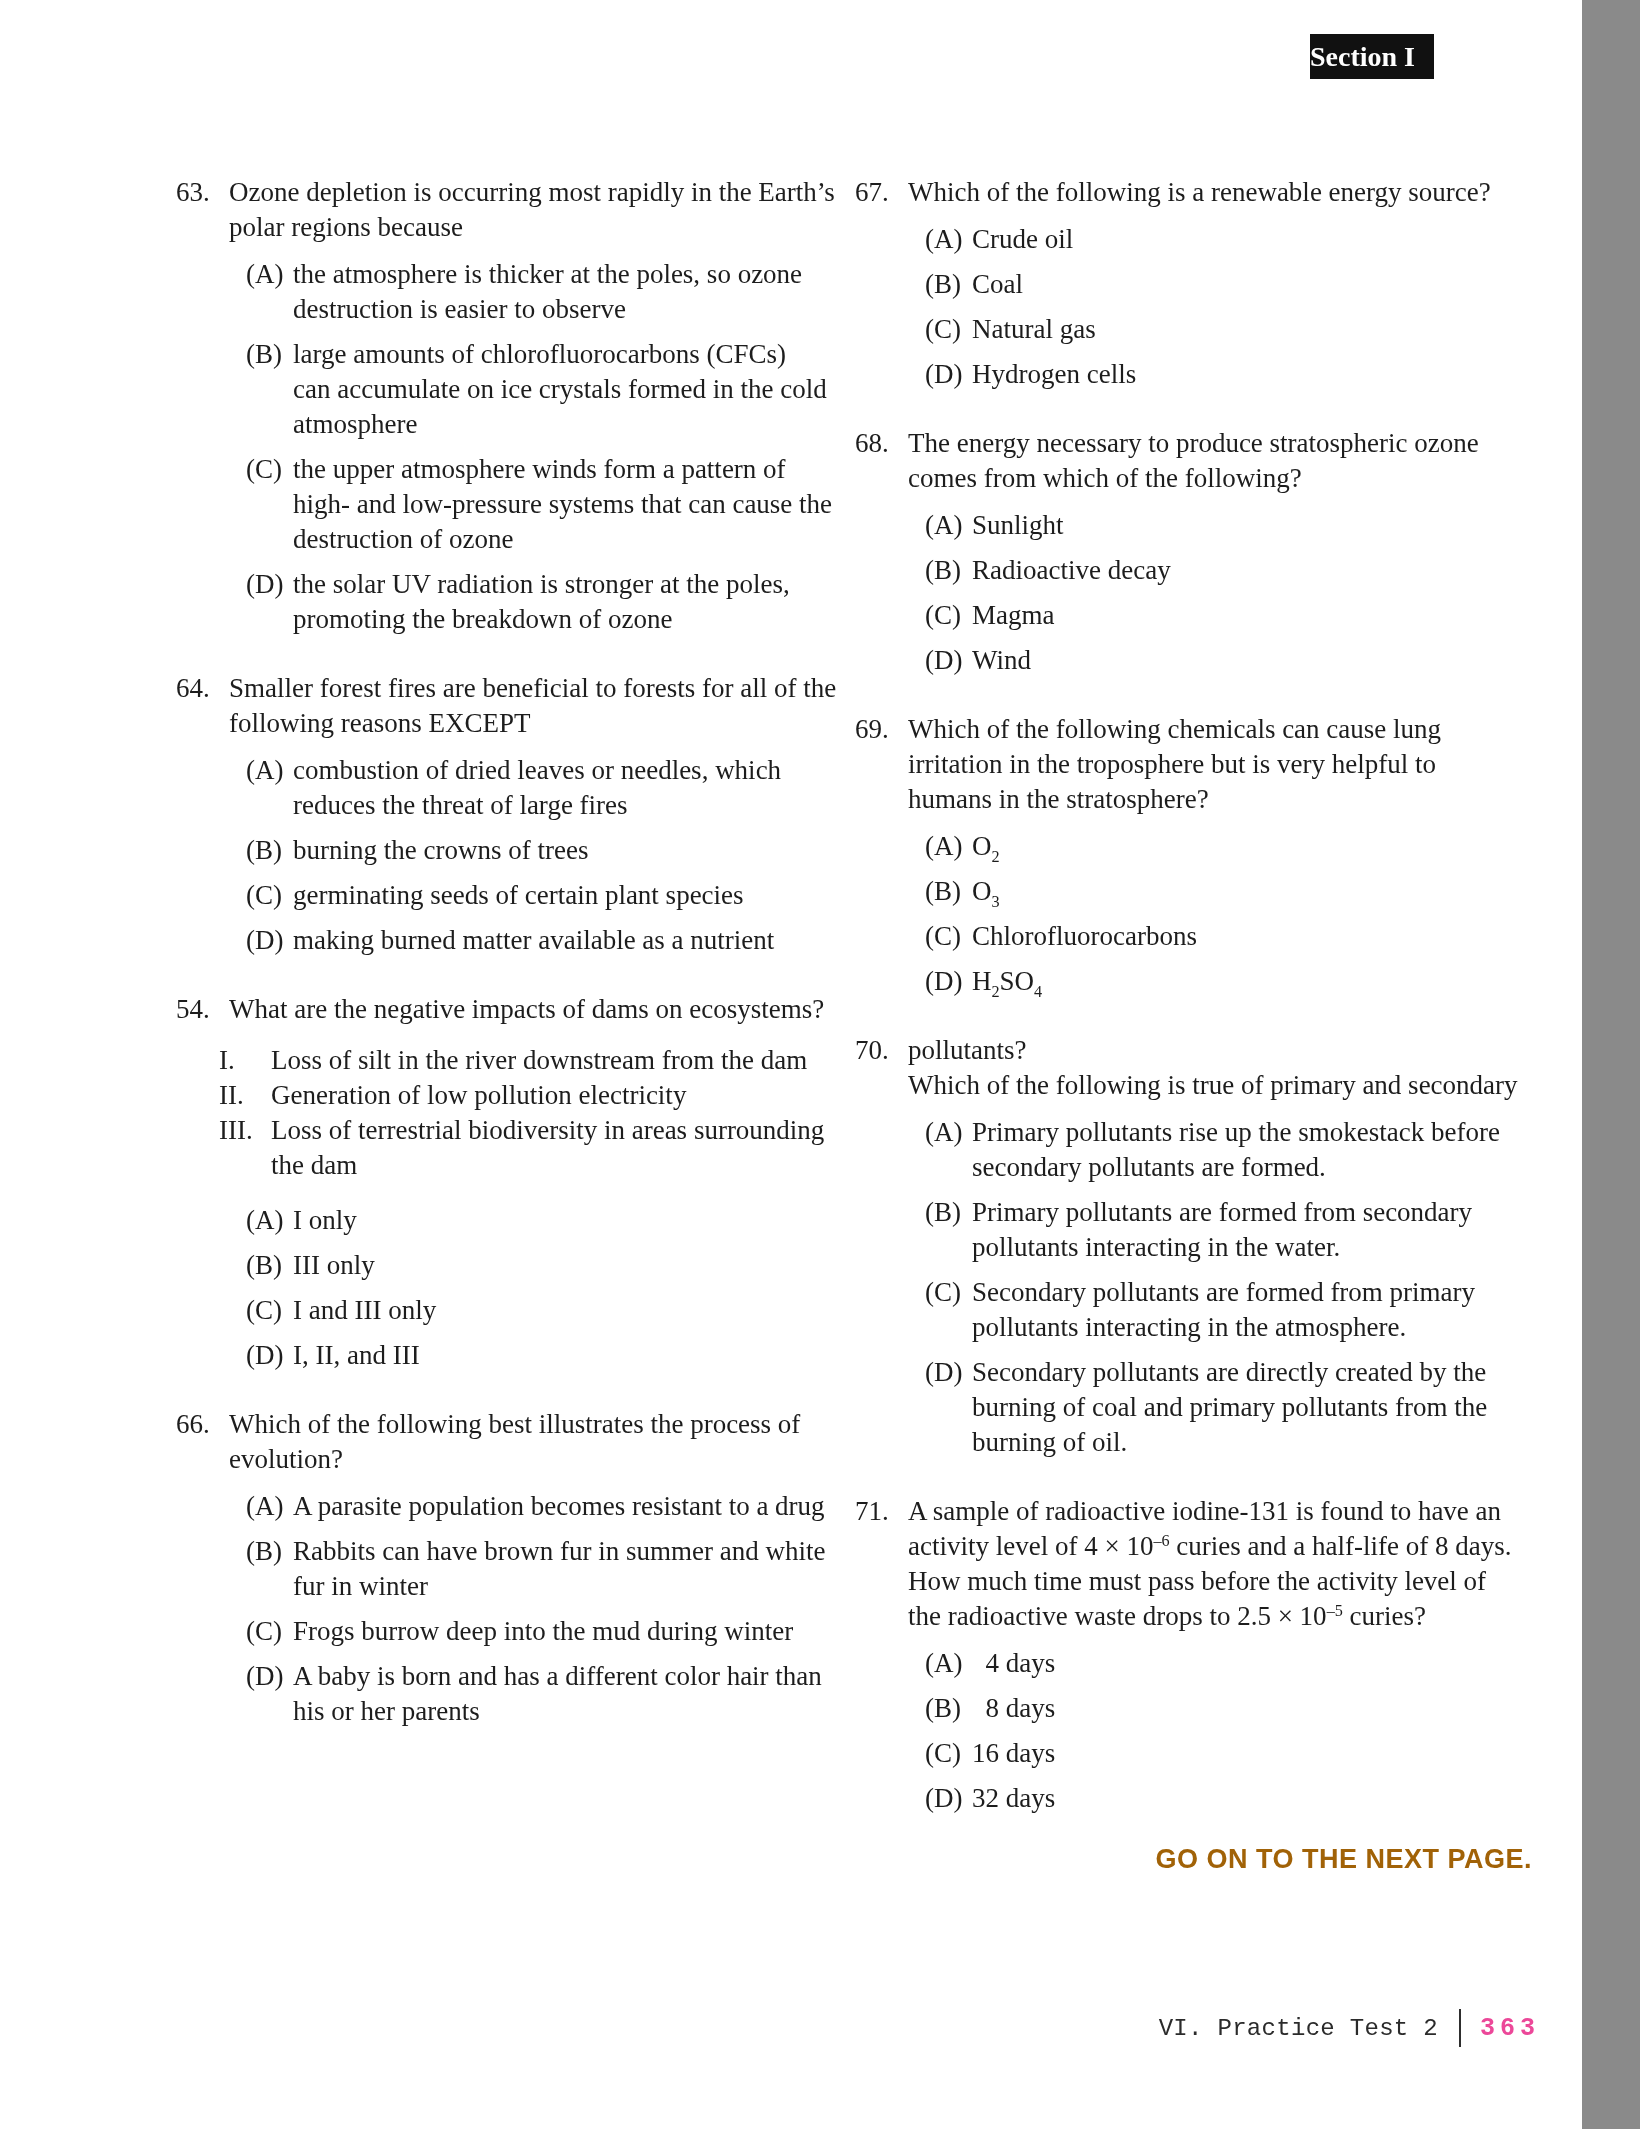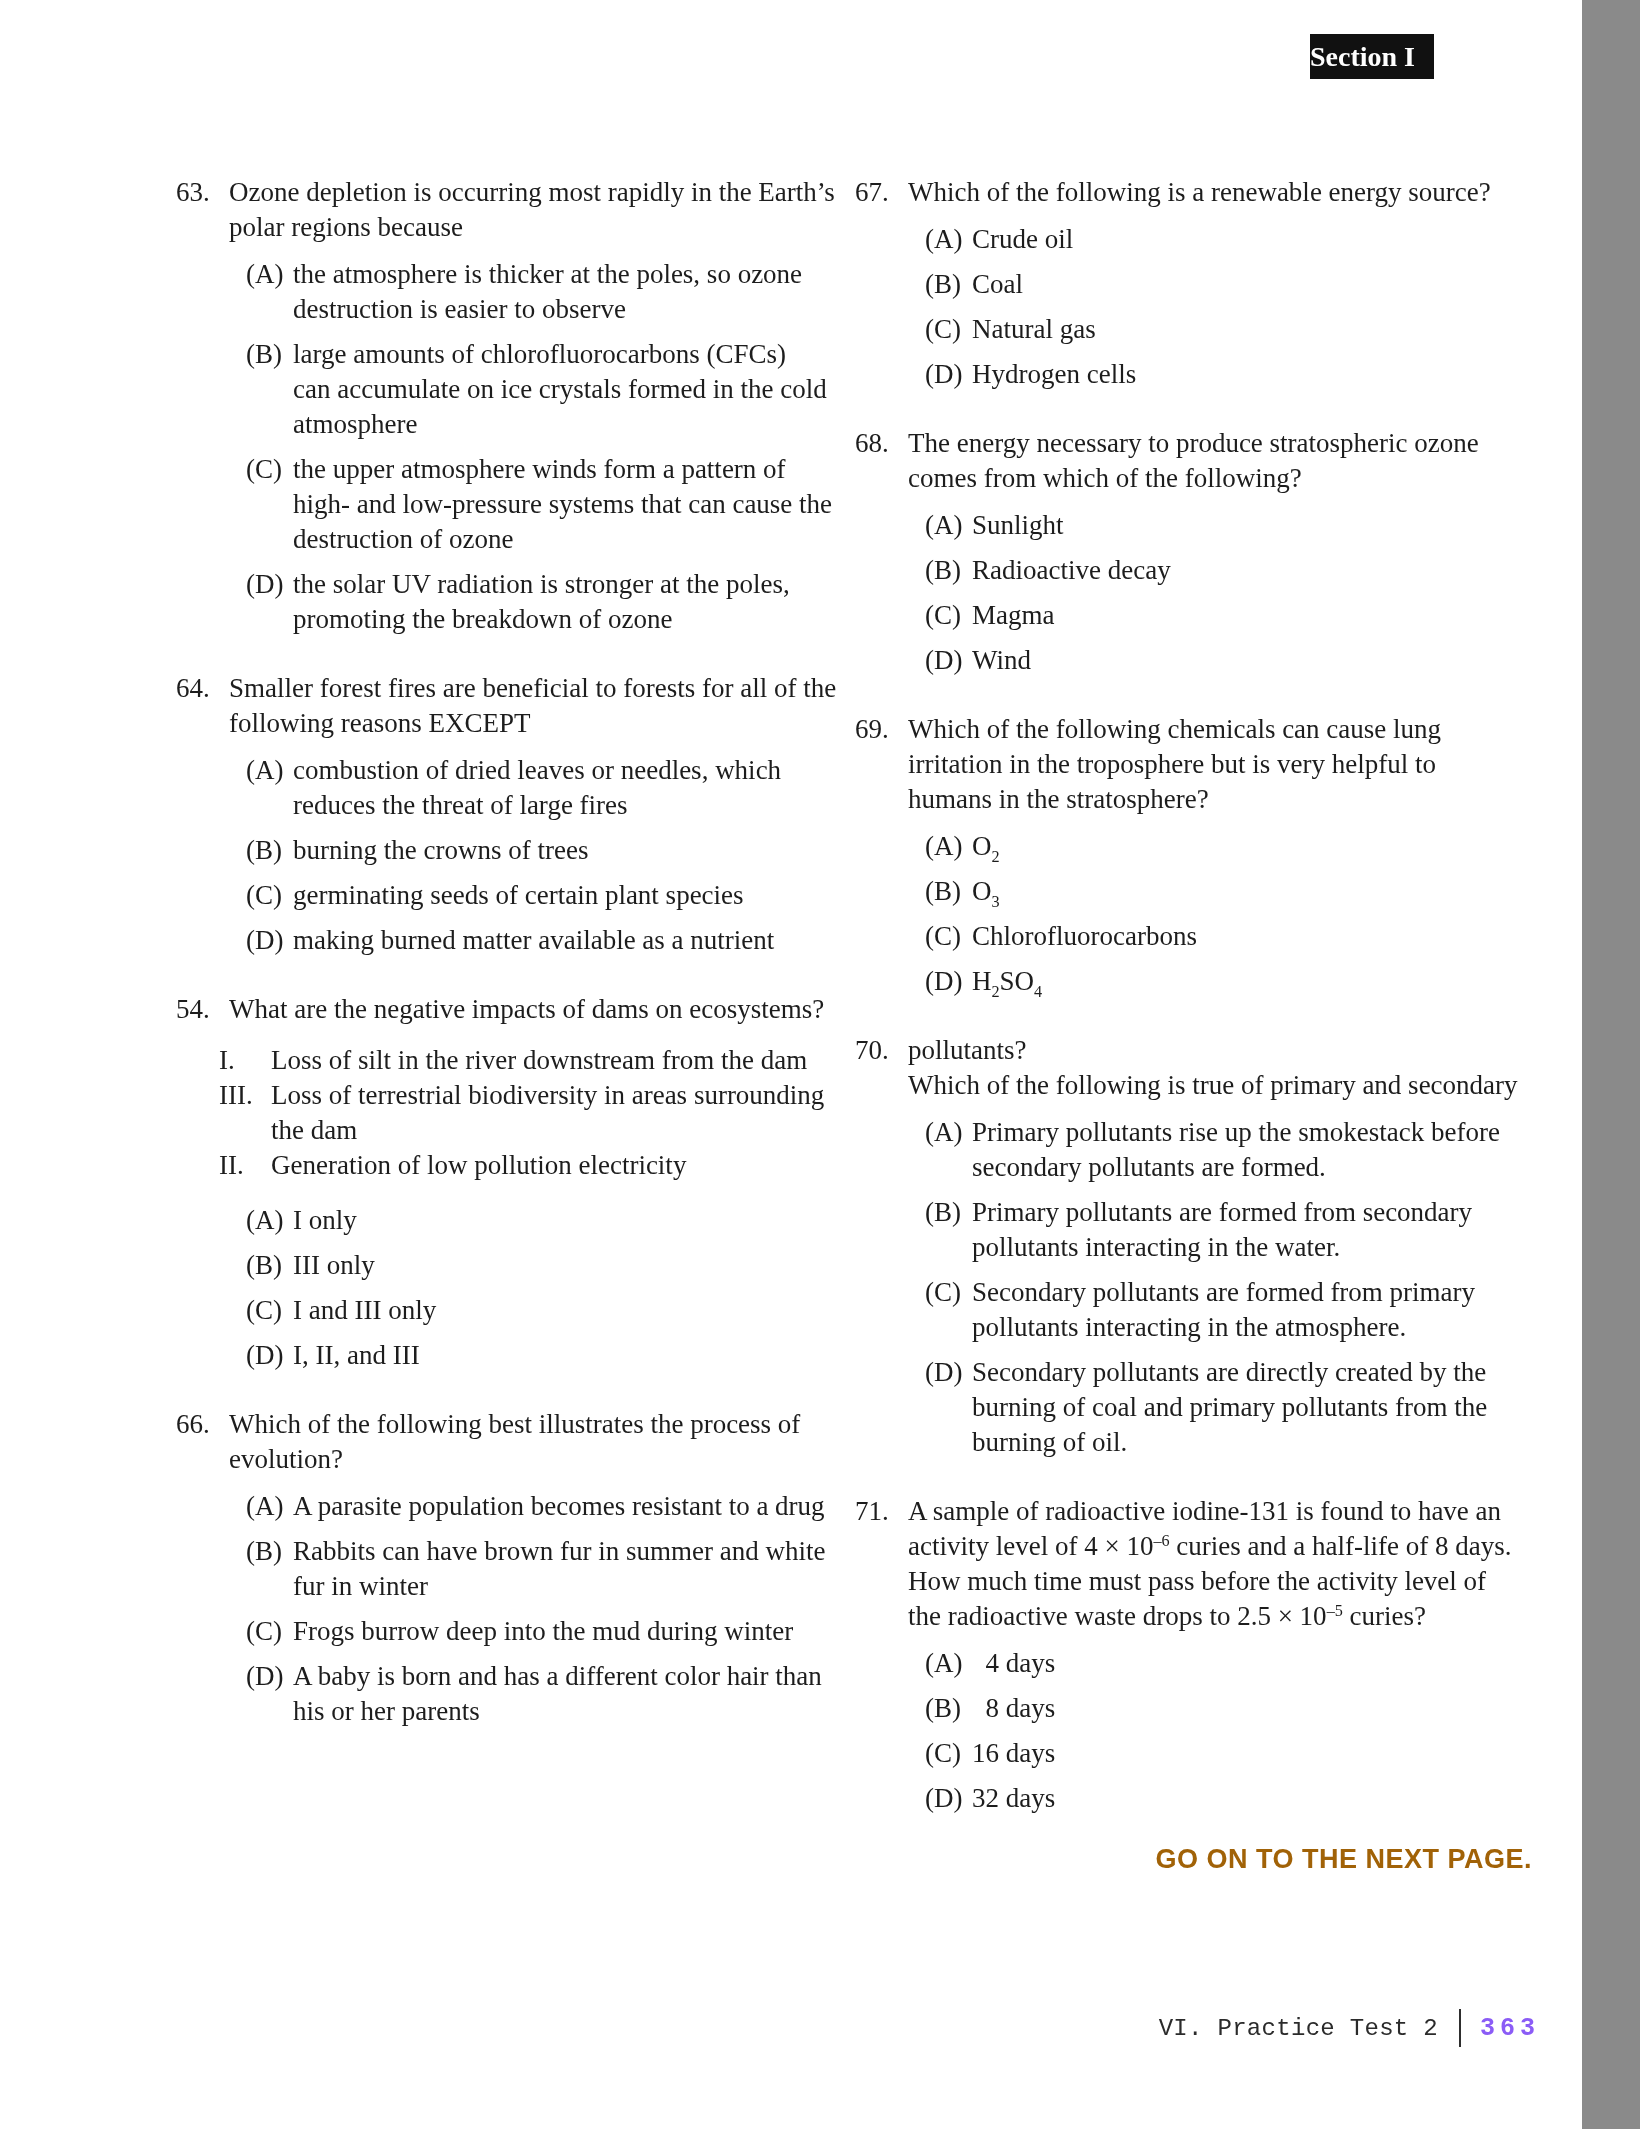--- a/index.html
+++ b/index.html
@@ -52,21 +52,21 @@
     color:#a16207;
   }
   .footer{
     position:absolute;top:2008px;right:100px;height:40px;
     display:flex;align-items:center;
     font-family:Liberation Mono, monospace;
     color:#2b2b2b;
   }
   .footer-label{font-size:24px;letter-spacing:0.3px;}
   .footer-divider{width:2px;height:38px;background:#2e2e2e;margin:0 19px 0 21px;}
-  .footer-page{font-size:25px;font-weight:bold;letter-spacing:5px;color:#8b5cf6;}
+  .footer-page{font-size:25px;font-weight:bold;letter-spacing:5px;color:#ec4899;}
 </style>
 </head>
 <body>
 
 <div class="side-strip" style="background: rgb(138, 138, 138);"></div>
 
 <div class="section-badge" style="background: rgb(17, 17, 17); color: rgb(255, 255, 255);">
   <span>Section I</span>
 </div>
 
@@ -155,30 +155,30 @@
           <div class="line">What are the negative impacts of dams on ecosystems?</div>
         </div>
         <div class="roman-list">
           <div class="roman-item">
             <div class="rlabel">I.</div>
             <div class="rtext">
               <div class="line">Loss of silt in the river downstream from the dam</div>
             </div>
           </div>
           <div class="roman-item">
+            <div class="rlabel">II.</div>
+            <div class="rtext">
+              <div class="line">Generation of low pollution electricity</div>
+            </div>
+          </div>
+          <div class="roman-item">
             <div class="rlabel">III.</div>
             <div class="rtext">
               <div class="line">Loss of terrestrial biodiversity in areas surrounding</div>
               <div class="line">the dam</div>
-            </div>
-          </div>
-          <div class="roman-item">
-            <div class="rlabel">II.</div>
-            <div class="rtext">
-              <div class="line">Generation of low pollution electricity</div>
             </div>
           </div>
         </div>
         <div class="options after-roman">
           <div class="option">
             <div class="olabel">(A)</div>
             <div class="otext">
               <div class="line">I only</div>
             </div>
           </div>

